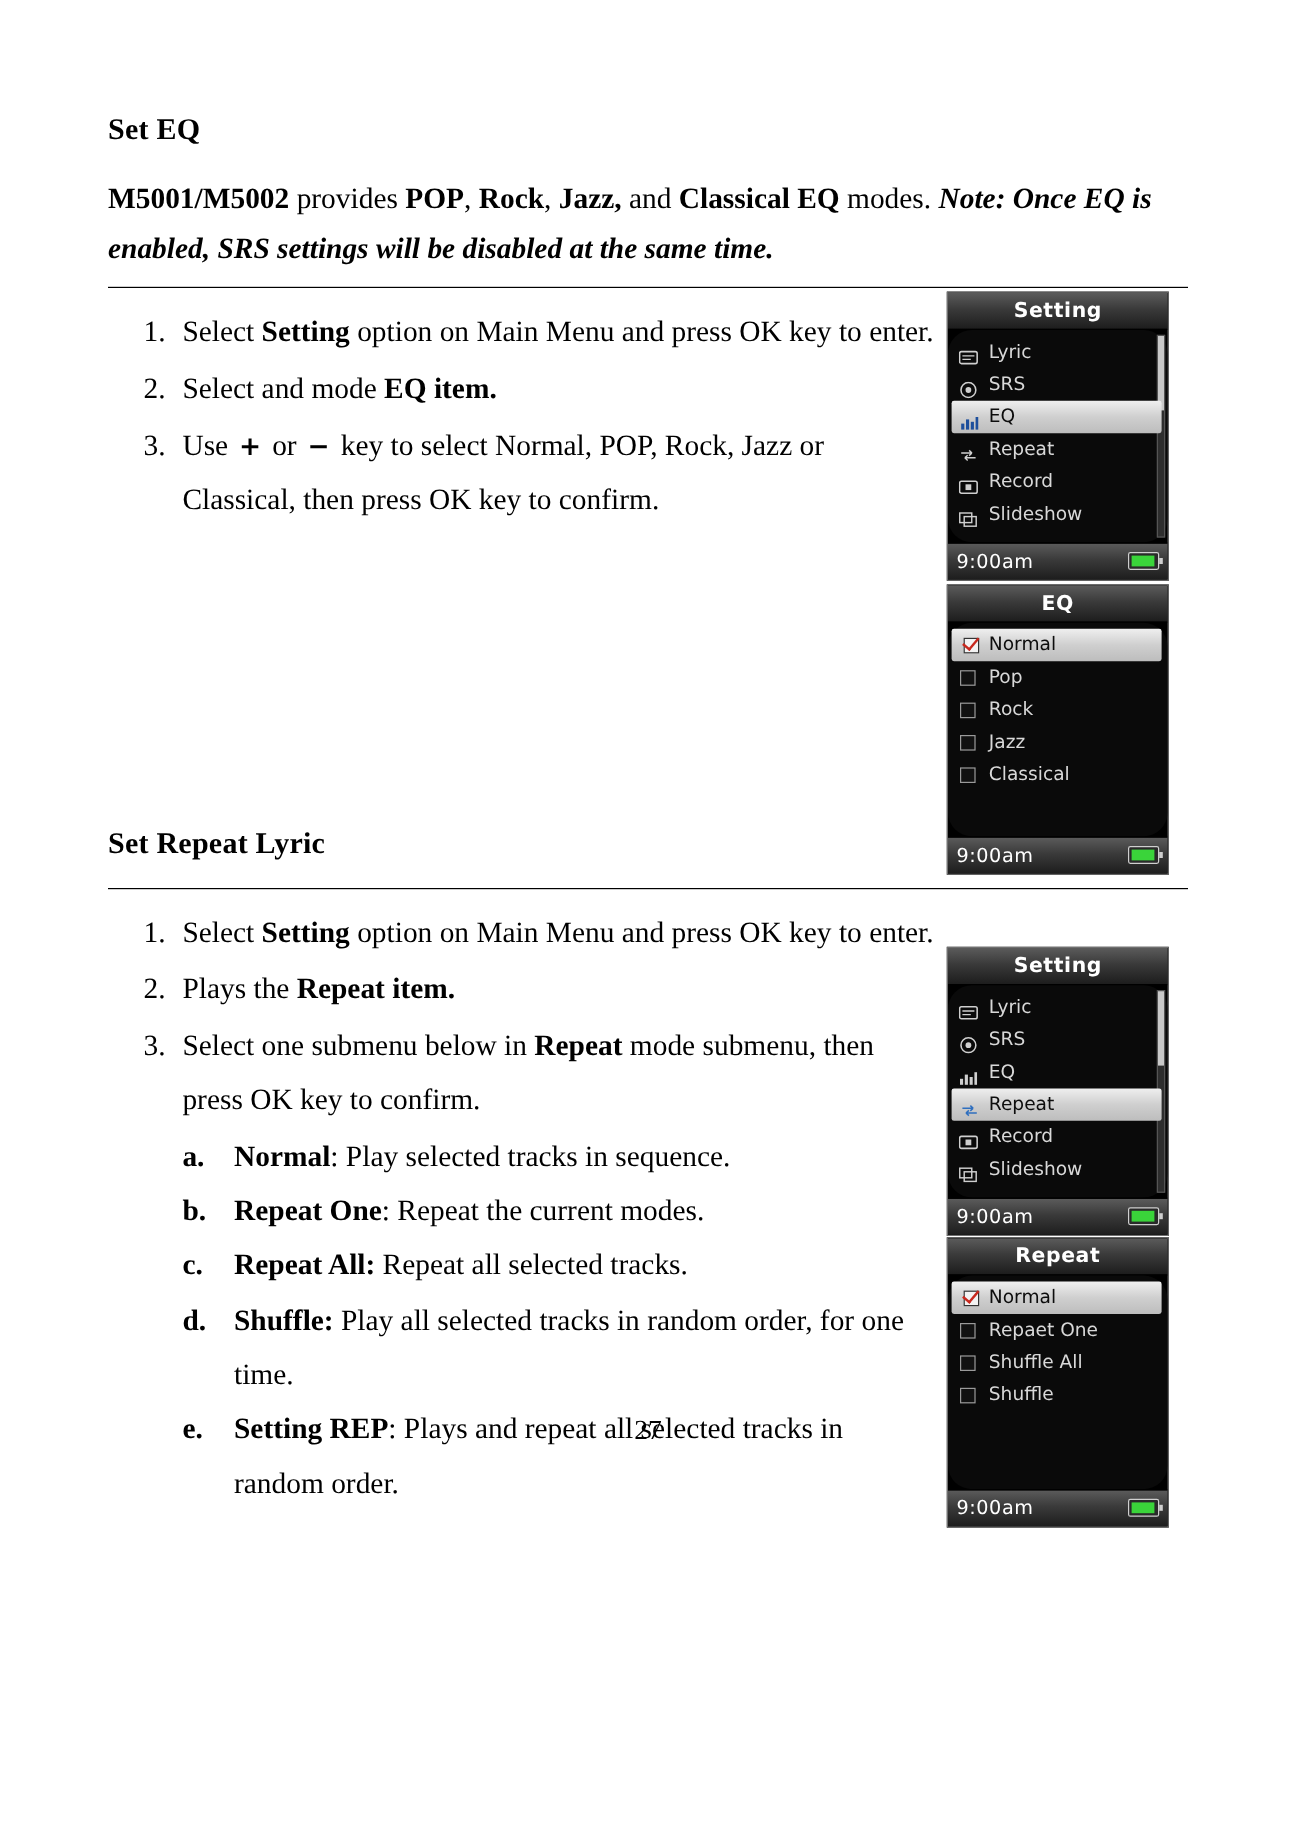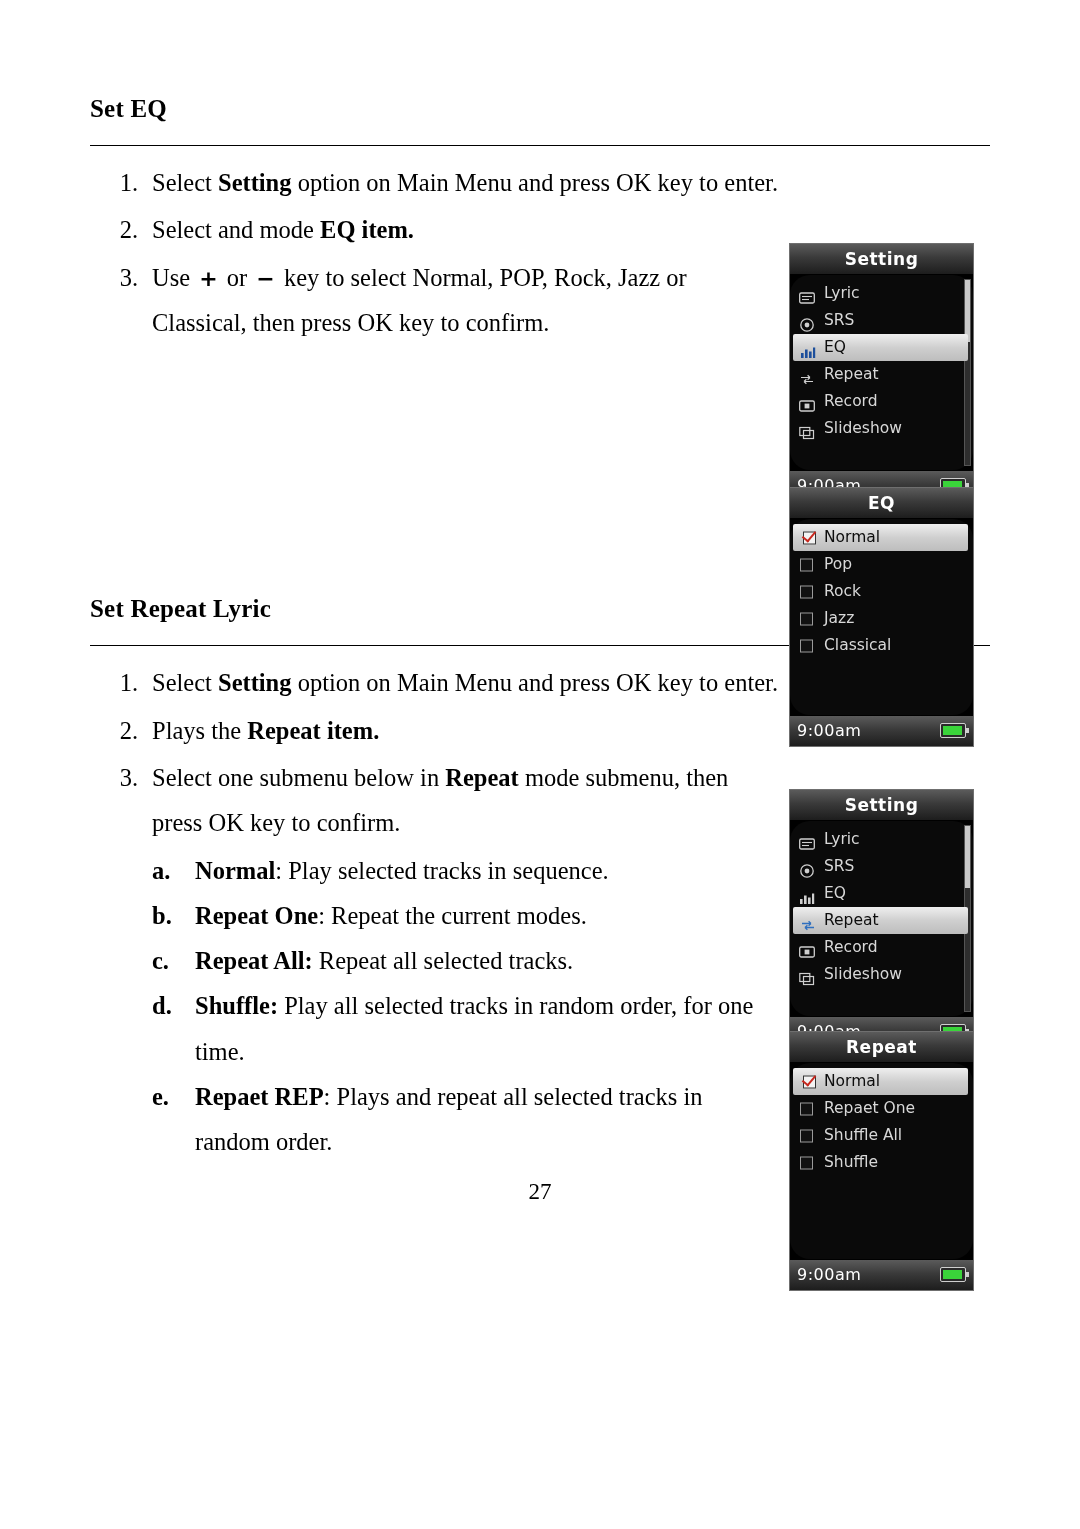--- a/index.html
+++ b/index.html
@@ -118,21 +118,21 @@
     color: #ffffff;
     font-size: 17px;
     font-weight: bold;
     background: linear-gradient(to bottom, #5b5b5b 0%, #3a3a3a 45%, #1d1d1d 100%);
     border-bottom: 1px solid #000;
     letter-spacing: 0.5px;
   }
   .scr-body {
     position: relative;
     background: #0a0a0a;
-    padding: 5px 0 18px 0;
+    padding: 5px 0 0 0;
     border-radius: 20px;
   }
   .row {
     position: relative;
     height: 27px;
     line-height: 27px;
     color: #d8d8d8;
     font-size: 15.5px;
     padding-left: 34px;
     white-space: nowrap;
@@ -239,20 +239,21 @@
     font-size: 23px;
   }
 </style>
 </head>
 <body>
 
 <div class="page">
 
   <h2 class="section-title">Set EQ</h2>
 
+  <p class="intro"><b>M5001/M5002</b><span> provides </span><b>POP</b><span>, </span><b>Rock</b><span>, </span><b>Jazz,</b><span> and </span><b>Classical EQ</b><span> modes. </span><span class="ital">Note: Once EQ is enabled, SRS settings will be disabled at the same time.</span></p>
 
   <hr class="rule">
 
   <div class="block">
     <ol class="steps">
       <li>
         <span class="num">1.</span><span>Select </span><b>Setting</b><span> option on Main Menu and press OK key to enter.</span>
       </li>
       <li>
         <span class="num">2.</span><span>Select and mode </span><b>EQ</b><b> item.</b>
@@ -286,21 +287,21 @@
       <li>
         <span class="num">b.</span><b>Repeat One</b><span>: Repeat the current modes.</span>
       </li>
       <li>
         <span class="num">c.</span><b>Repeat All:</b><span> Repeat all selected tracks.</span>
       </li>
       <li>
         <span class="num">d.</span><b>Shuffle:</b><span> Play all selected tracks in random order, for one time.</span>
       </li>
       <li>
-        <span class="num">e.</span><b>Repaet REP</b><span>: Plays and repeat all selected tracks in random order.</span>
+        <span class="num">e.</span><b>Setting REP</b><span>: Plays and repeat all selected tracks in random order.</span>
       </li>
     </ol>
   </div>
 
   <div class="screen" style="left:789px; top:243px;">
     <div class="scr-title">Setting</div>
     <div class="scr-body" style="height:172px;">
       <div class="scrollbar">
           <div class="thumb" style="top:0; height:62px;"></div>
         </div>

